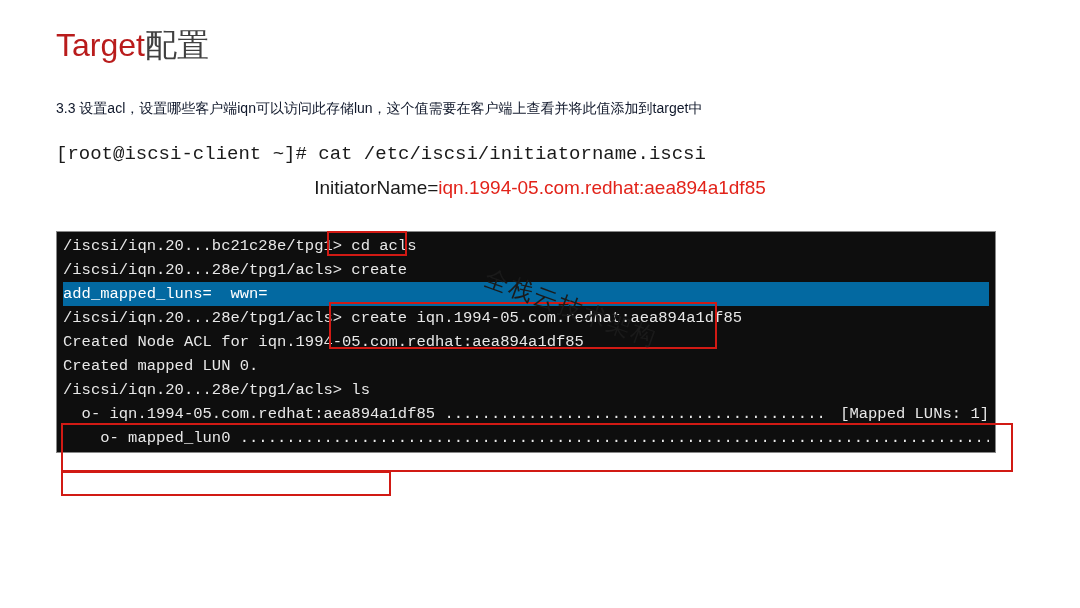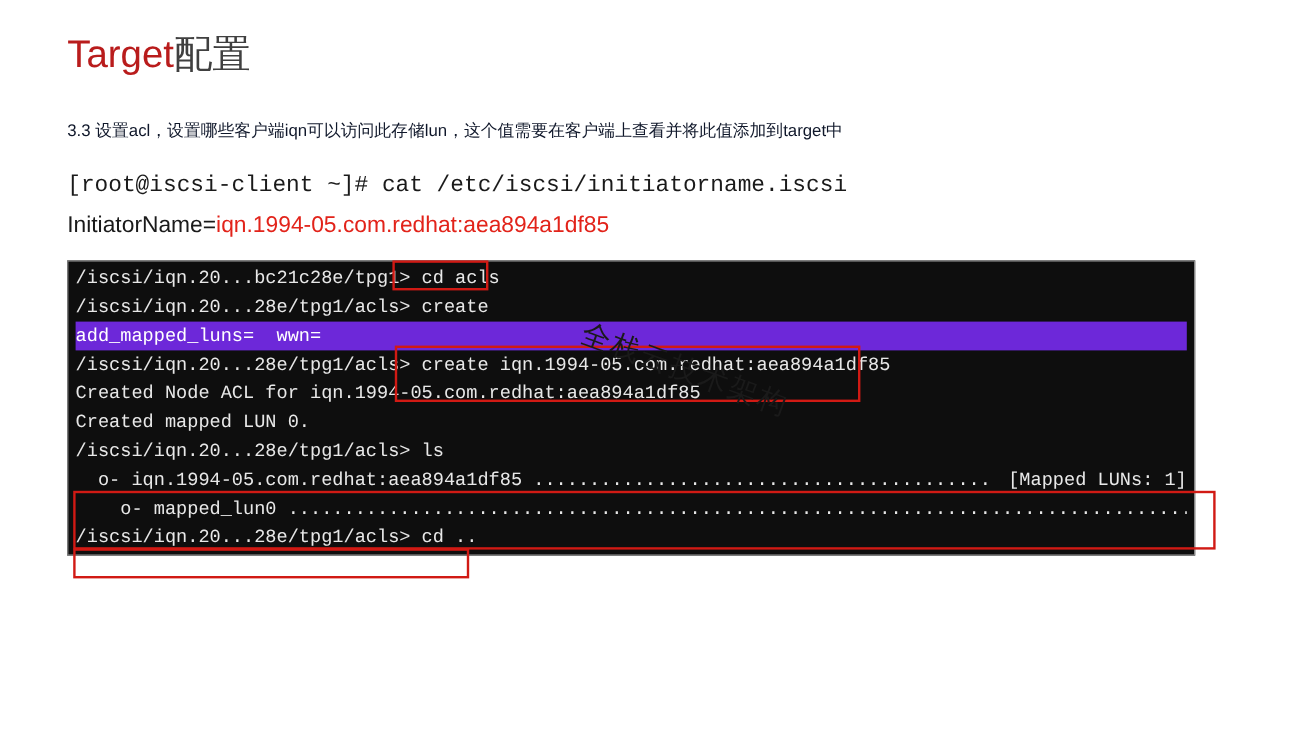--- a/index.html
+++ b/index.html
@@ -27,38 +27,39 @@
     line-height: 1.5;
   }
   .cmdline {
     font-size: 19px;
     color: #1a1a1a;
     margin-bottom: 12px;
     font-family: Liberation Mono, monospace;
   }
   .initname {
     font-size: 19px;
-    margin-bottom: 18px;
+    margin-bottom: 32px;
+    text-align: center;
   }
   .initname .lbl { color: #1a1a1a; }
   .initname .val { color: #e2231a; }
 
   .term-wrap {
     border: 1px solid #888;
     background: #0e0e0e;
     position: relative;
     width: 940px;
     font-family: "Consolas","Courier New",monospace;
     font-size: 15.5px;
     line-height: 24px;
     color: #e8e8e8;
     padding: 2px 6px 2px 6px;
   }
   .tline { white-space: pre; position: relative; }
-  .hl-line { background: #6d28d9; color:#ffffff; }
+  .hl-line { background: #0369a1; color:#ffffff; }
   .redbox {
     border: 2px solid #d11a14;
     position: absolute;
     pointer-events: none;
   }
   .wm-outer {
     position: absolute;
     left: 480px;
     top: 292px;
     transform: rotate(20deg);
@@ -111,21 +112,20 @@
 
     <div class="tline"><span>/iscsi/iqn.20...28e/tpg1/acls&gt;</span><span> ls</span></div>
 
     <div class="tline lsrow">
       <span class="lsleft">  o- iqn.1994-05.com.redhat:aea894a1df85 </span><span class="lsmid dots"></span><span class="lsright"> [Mapped LUNs: 1]</span>
     </div>
     <div class="tline lsrow">
       <span class="lsleft">    o- mapped_lun0 </span><span class="lsmid dots"></span>
     </div>
 
-    <div class="tline"><span>/iscsi/iqn.20...28e/tpg1/acls&gt;</span><span> cd ..</span></div>
 
     <div class="redbox" style="left:270px; top:-1px;  width:80px;  height:25px;"></div>
     <div class="redbox" style="left:272px; top:70px;  width:388px; height:47px;"></div>
     <div class="redbox" style="left:4px;   top:191px; width:952px; height:49px;"></div>
     <div class="redbox" style="left:4px;   top:239px; width:330px; height:25px;"></div>
 
   </div>
 
 </div>
 

